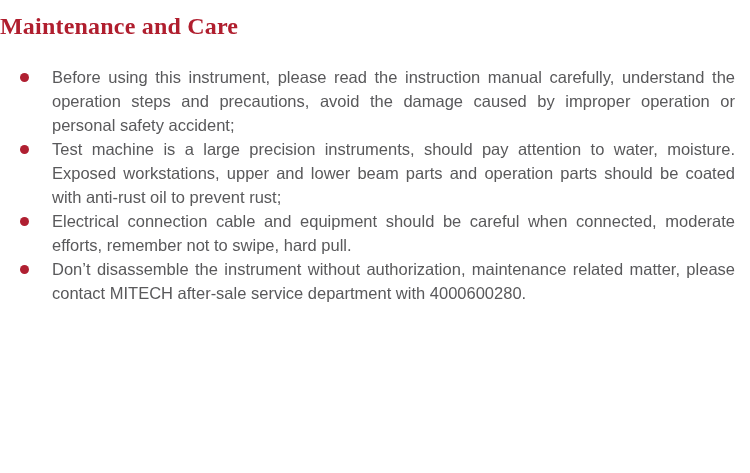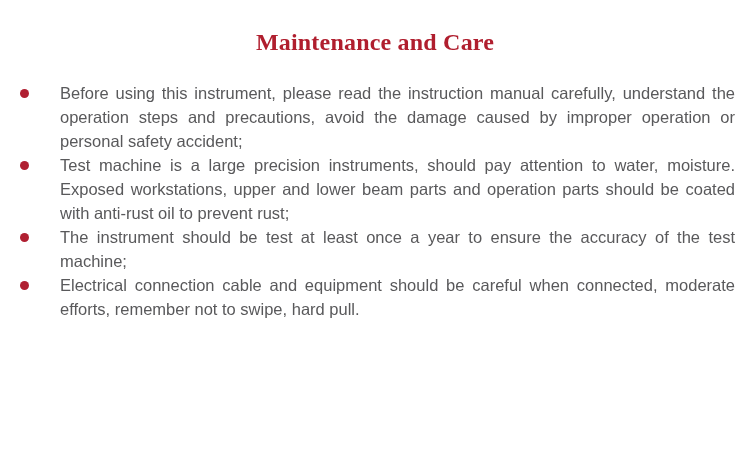--- a/index.html
+++ b/index.html
@@ -9,38 +9,37 @@
   }
   .page {
     position: relative;
     width: 750px;
     height: 473px;
     background: #ffffff;
     overflow: hidden;
     font-family: "Liberation Sans", sans-serif;
   }
   .page-title {
-    padding-top: 27px;
-    text-align: center;
+    padding-top: 11px;
+    text-align: left;
     font-family: "Liberation Serif", serif;
     font-weight: bold;
     font-size: 24px;
     line-height: 30px;
     color: var(--accent, #b01e2e);
     letter-spacing: 0.2px;
   }
   .maintenance-list {
     margin-top: 24px;
     padding-left: 20px;
     padding-right: 15px;
   }
   .list-item {
     display: flex;
     align-items: flex-start;
-    gap: 8px;
   }
   .bullet-cell {
     flex: 0 0 32px;
     display: flex;
     align-items: flex-start;
   }
   .bullet-dot {
     width: 9px;
     height: 9px;
     margin-top: 8px;
@@ -71,28 +70,28 @@
   </div>
 
   <div class="list-item">
     <span class="bullet-cell">
       <span class="bullet-dot"></span>
     </span>
     <span class="item-text">Test machine is a large precision instruments, should pay attention to water, moisture. Exposed workstations, upper and lower beam parts and operation parts should be coated with anti-rust oil to prevent rust;</span>
   </div>
 
 
-  <div class="list-item">
-    <span class="bullet-cell">
-      <span class="bullet-dot"></span>
-    </span>
-    <span class="item-text">The instrument should be test at least once a year to ensure the accuracy of the test machine;</span>
-  </div>
 
   <div class="list-item">
     <span class="bullet-cell">
       <span class="bullet-dot"></span>
     </span>
     <span class="item-text">Electrical connection cable and equipment should be careful when connected, moderate efforts, remember not to swipe, hard pull.</span>
   </div>
 
+  <div class="list-item">
+    <span class="bullet-cell">
+      <span class="bullet-dot"></span>
+    </span>
+    <span class="item-text">Don’t disassemble the instrument without authorization, maintenance related matter, please contact MITECH after-sale service department with 4000600280.</span>
+  </div>
 </div>
 </div>
 
 </body></html>

